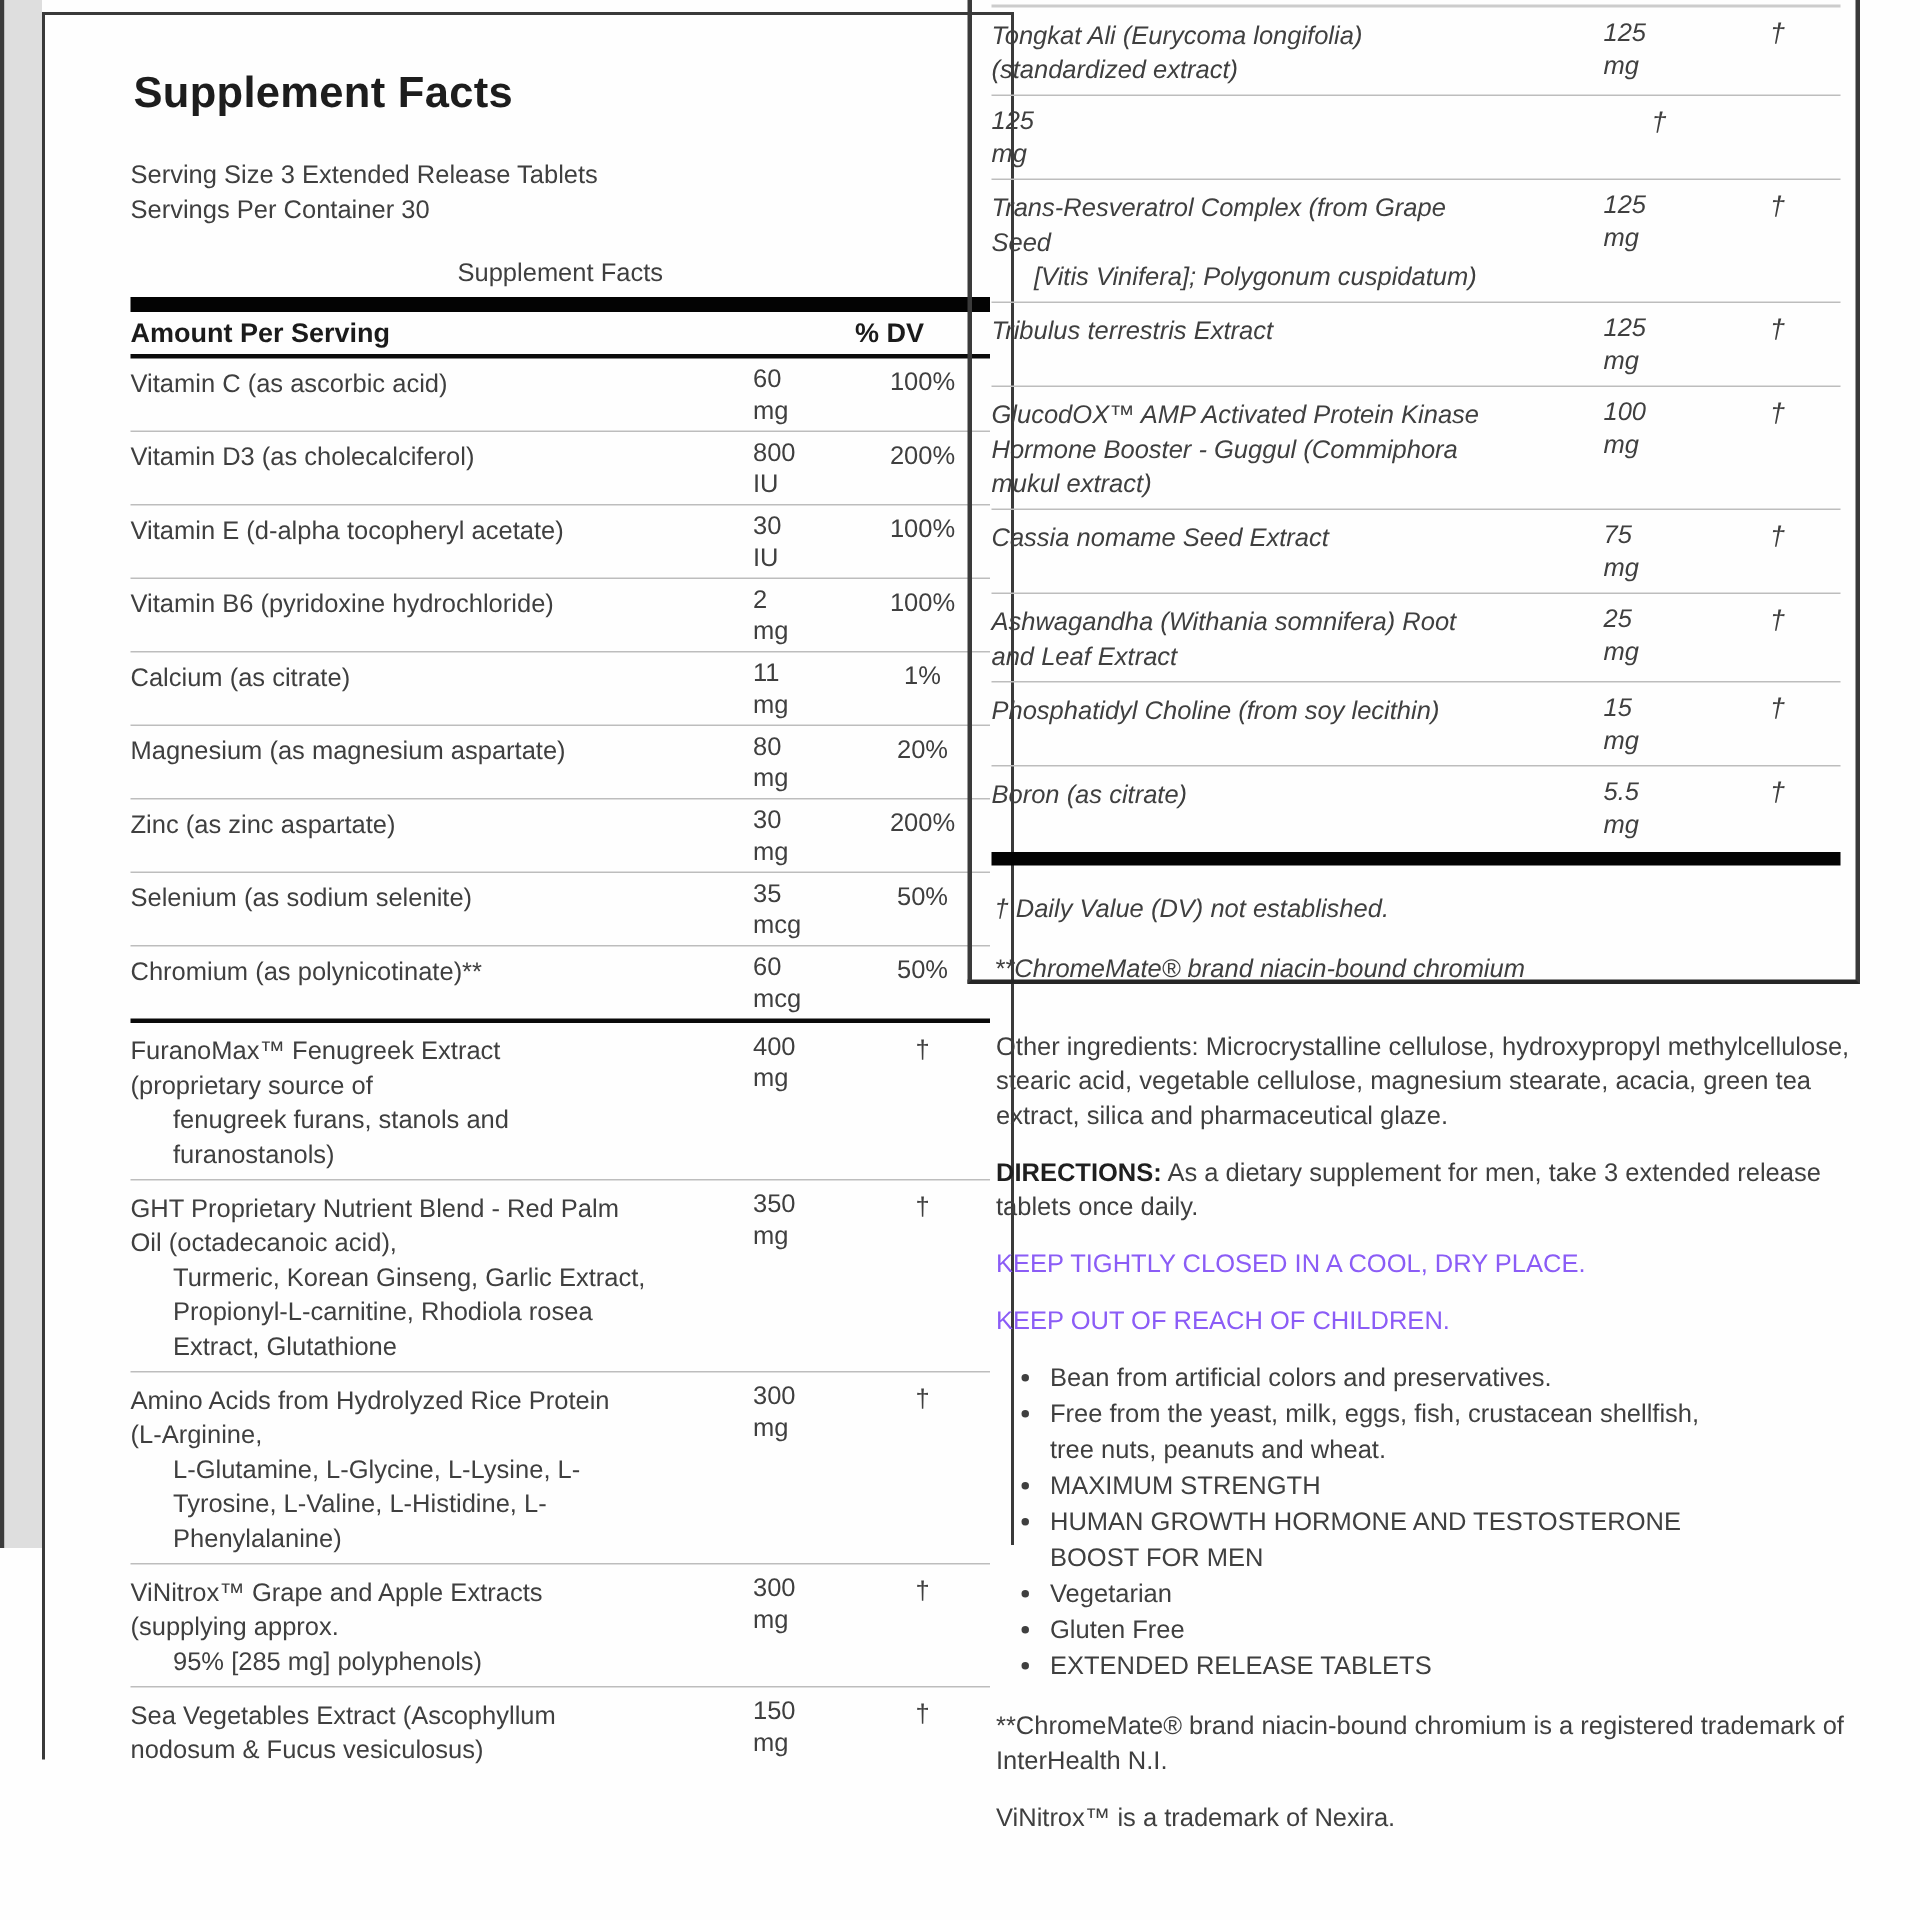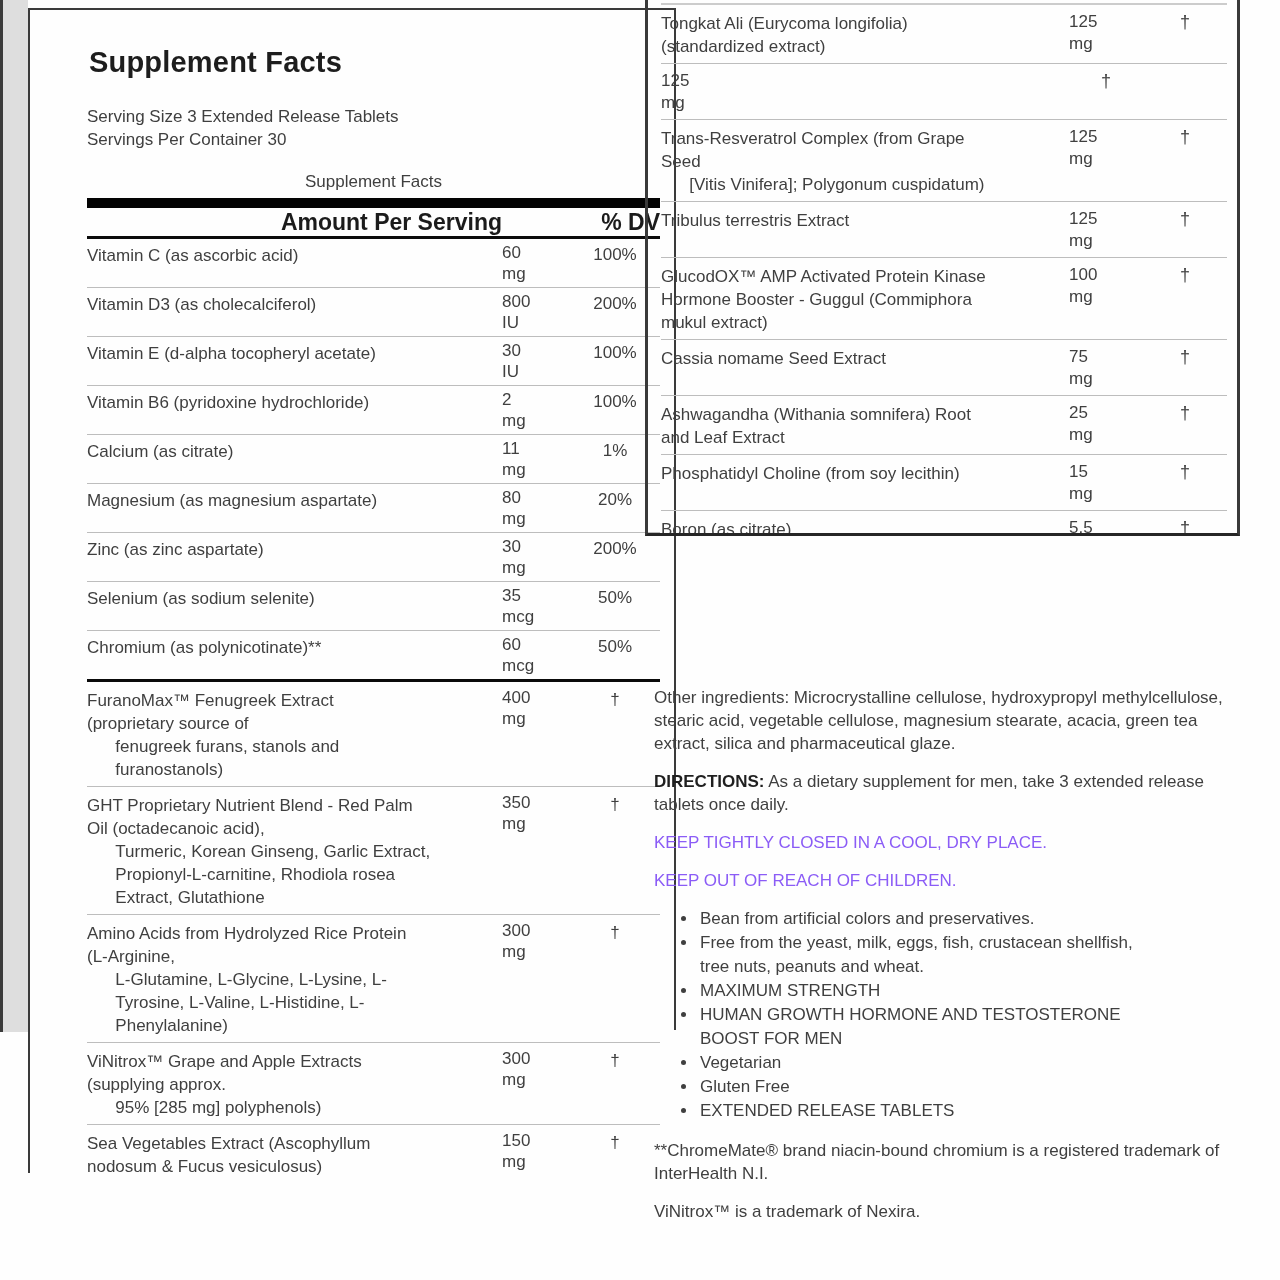--- a/index.html
+++ b/index.html
@@ -17,48 +17,48 @@
   .bl-top{position:absolute;left:0;top:0;width:100%;height:2px;background:#3a3a3a;}
   .bl-left{position:absolute;left:0;top:0;width:2px;height:1165px;background:#3a3a3a;}
   .bl-right{position:absolute;right:0;top:0;width:2px;height:1022px;background:#3a3a3a;}
   .bl-content{padding:38px 16px 0 19px;}
   .bl-content h1{font-size:29px;line-height:32px;font-weight:bold;color:#1d1d1d;margin:0 0 27px 2px;letter-spacing:.2px;}
   .serving{margin:0;}
   .caption{text-align:center;margin:19px 0 5px 0;}
   .thick-bar{height:10px;background:#030303;}
   .grid{display:grid;grid-template-columns:415px 68px 90px;}
   .hdr-row{border-bottom:3px solid #0b0b0b;padding:3px 0 2px 0;}
-  .hdr-name,.hdr-dv{font-weight:bold;font-size:23px;color:#1b1b1b;text-align:right;}
+  .hdr-name,.hdr-dv{font-weight:bold;font-size:18px;color:#1b1b1b;text-align:left;}
   .row{padding:2px 0 3px 0;border-top:1px solid #bdbdbd;}
   .rows .row:first-child{border-top:none;}
   .cell{min-width:0;}
   .cell.name{white-space:pre-line;padding:3px 6px 0 0;line-height:23px;}
   .cell.amt{white-space:pre-line;line-height:21px;padding-top:1px;}
   .cell.dv{text-align:center;line-height:21px;padding-top:3px;}
   .rows-b .row{padding:4px 0 5px 0;}
   .mid-bar{height:3px;background:#0a0a0a;}
 
   
   .box-right{
-    position:absolute;left:645px;top:0;width:595px;height:536px;box-sizing:border-box;
+    position:absolute;left:645px;top:0;width:595px;height:656px;box-sizing:border-box;
     border-left:3px solid #3a3a3a;border-right:3px solid #3a3a3a;border-bottom:3px solid #262626;
-    padding:0 10px 0 13px;overflow:hidden;
+    padding:0 10px 0 13px;overflow:hidden;font-style:italic;
   }
   .top-sep{height:2px;background:#cccccc;margin-top:3px;}
   .box-right .grid{grid-template-columns:408px 74px 84px;}
   .box-right .row{padding:6px 0 5px 0;}
   .box-right .cell.name{padding-top:1px;}
   .box-right .cell.amt{padding-top:0;line-height:22px;}
   .box-right .cell.dv{padding-top:1px;font-size:18px;}
   .thick-bar2{height:9px;background:#030303;margin-top:2px;}
   .footnote{margin:17px 0 0 2px;}
 
   
   .info{position:absolute;left:648px;top:686px;width:592px;}
-  .info p{margin:0 0 15px 6px;}
+  .info p{margin:0 0 15px 16px;}
   .info .bold{font-weight:normal;color:#8b5cf6;}
   .info b{color:#1f1f1f;}
   .info ul{margin:2px 0 16px 0;padding-left:50px;list-style:disc;}
   .info li{line-height:24px;padding-left:2px;white-space:pre-line;}
 </style>
 </head>
 <body>
 
 <div class="canvas">
   <div class="edge-dark"></div>

